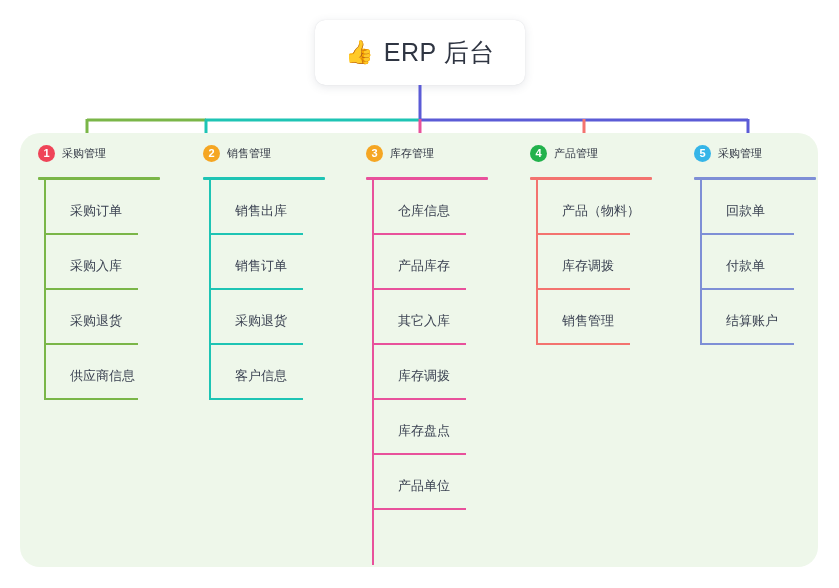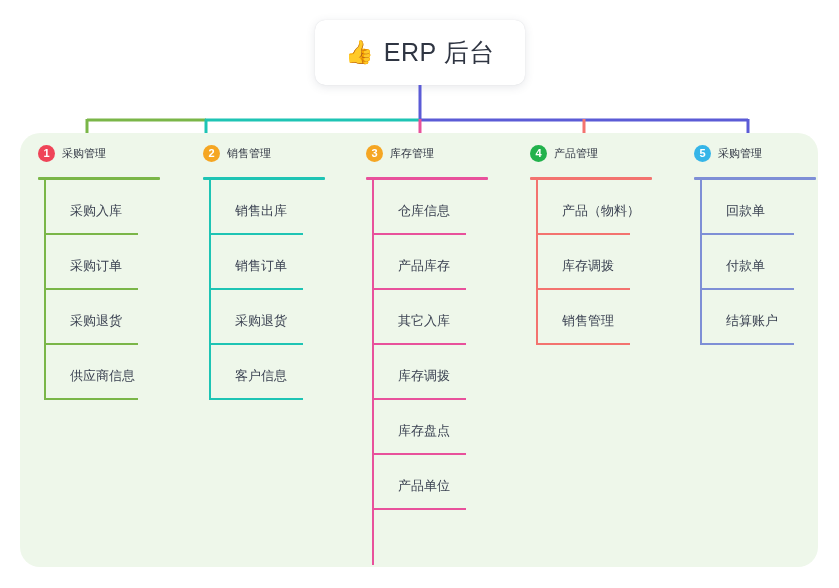--- a/index.html
+++ b/index.html
@@ -177,28 +177,28 @@
     <div id="columns-host">
         <div class="column" style="left: 0px;">
           <div class="col-header">
             <span class="badge" style="background: rgb(239, 68, 88);">1</span>
             <span class="col-title">采购管理</span>
           </div>
           <div class="header-rule" style="background: rgb(122, 182, 72);"></div>
           <div class="spine" style="background: rgb(122, 182, 72); height: 220px;"></div>
           <div class="items">
             <div class="item">
+              <span class="item-label">采购订单</span>
+              <div class="item-rule" style="background: rgb(122, 182, 72);"></div>
+            </div>
+            <div class="item">
               <span class="item-label">采购入库</span>
               <div class="item-rule" style="background: rgb(122, 182, 72);"></div>
             </div>
             <div class="item">
-              <span class="item-label">采购订单</span>
-              <div class="item-rule" style="background: rgb(122, 182, 72);"></div>
-            </div>
-            <div class="item">
               <span class="item-label">采购退货</span>
               <div class="item-rule" style="background: rgb(122, 182, 72);"></div>
             </div>
             <div class="item">
               <span class="item-label">供应商信息</span>
               <div class="item-rule" style="background: rgb(122, 182, 72);"></div>
             </div>
           </div>
         </div>
         <div class="column" style="left: 165px;">

